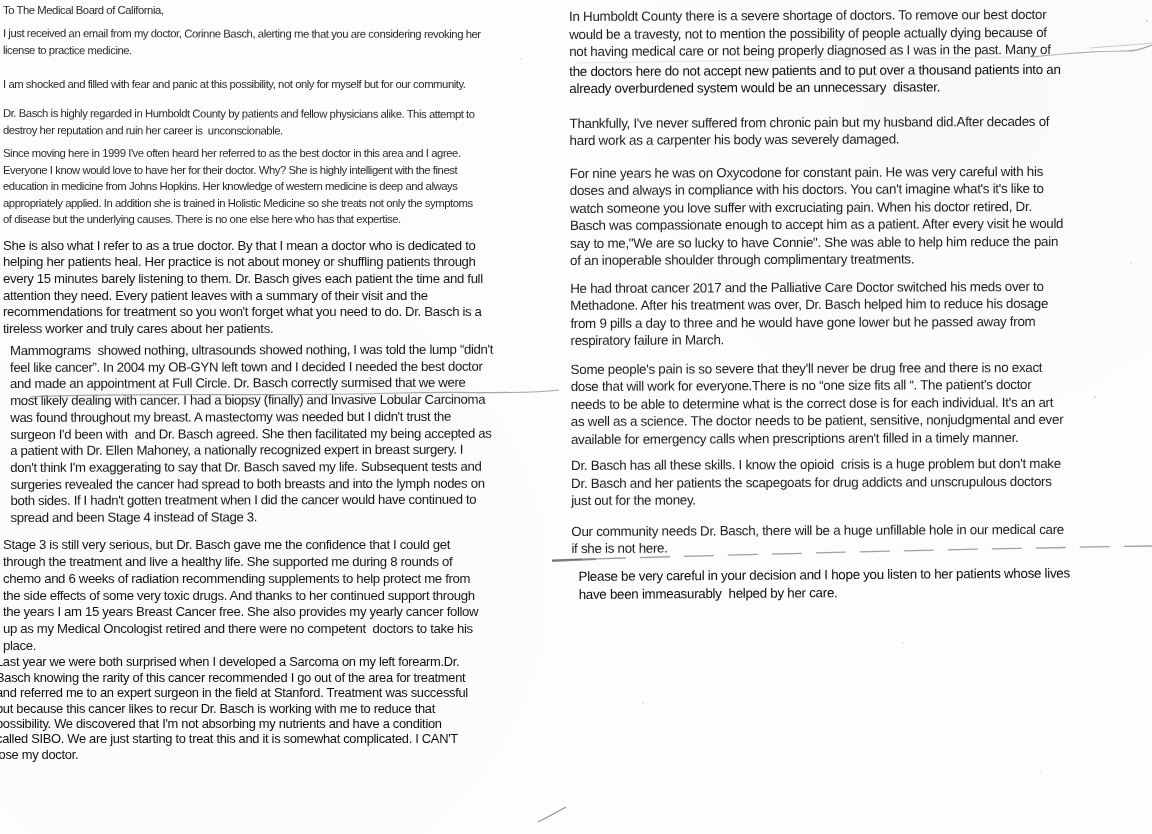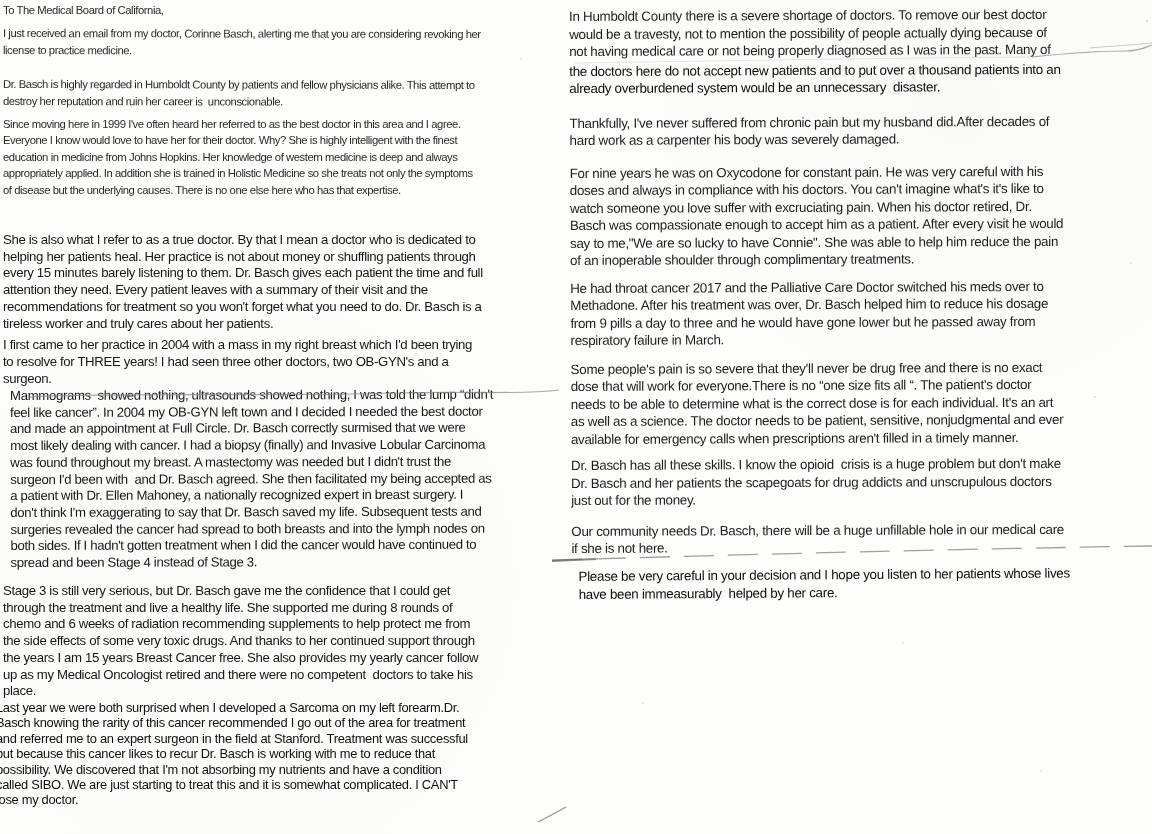--- a/index.html
+++ b/index.html
@@ -59,36 +59,34 @@
 </style>
 </head>
 <body>
 
 <div class="page">
 
   <div class="col col-left">
     <p class="sm" style="margin-bottom:6px">To The Medical Board of California,</p>
     <p class="sm tilt-a" style="margin-bottom:18px">I just received an email from my doctor, Corinne Basch, alerting me that you are considering revoking her
 license to practice medicine.</p>
+    <p class="sm" style="margin-bottom:13px">I am shocked and filled with fear and panic at this possibility, not only for myself but for our community.</p>
     <p class="sm tilt-a" style="margin-bottom:7px">Dr. Basch is highly regarded in Humboldt County by patients and fellow physicians alike. This attempt to
 destroy her reputation and ruin her career is  unconscionable.</p>
-    <p class="sm" style="margin-bottom:34px">Since moving here in 1999 I've often heard her referred to as the best doctor in this area and I agree.
+    <p class="sm" style="margin-bottom:10px">Since moving here in 1999 I've often heard her referred to as the best doctor in this area and I agree.
 Everyone I know would love to have her for their doctor. Why? She is highly intelligent with the finest
 education in medicine from Johns Hopkins. Her knowledge of western medicine is deep and always
 appropriately applied. In addition she is trained in Holistic Medicine so she treats not only the symptoms
 of disease but the underlying causes. There is no one else here who has that expertise.</p>
     <p class="lg" style="margin-bottom:5px">She is also what I refer to as a true doctor. By that I mean a doctor who is dedicated to
 helping her patients heal. Her practice is not about money or shuffling patients through
 every 15 minutes barely listening to them. Dr. Basch gives each patient the time and full
 attention they need. Every patient leaves with a summary of their visit and the
 recommendations for treatment so you won't forget what you need to do. Dr. Basch is a
 tireless worker and truly cares about her patients.</p>
-    <p class="lg" style="margin-bottom:1px">I first came to her practice in 2004 with a mass in my right breast which I'd been trying
-to resolve for THREE years! I had seen three other doctors, two OB-GYN's and a
-surgeon.</p>
     <p class="lg indent tilt-b" style="margin-bottom:11px">Mammograms  showed nothing, ultrasounds showed nothing, I was told the lump “didn't
 feel like cancer”. In 2004 my OB-GYN left town and I decided I needed the best doctor
 and made an appointment at Full Circle. Dr. Basch correctly surmised that we were
 most likely dealing with cancer. I had a biopsy (finally) and Invasive Lobular Carcinoma
 was found throughout my breast. A mastectomy was needed but I didn't trust the
 surgeon I'd been with  and Dr. Basch agreed. She then facilitated my being accepted as
 a patient with Dr. Ellen Mahoney, a nationally recognized expert in breast surgery. I
 don't think I'm exaggerating to say that Dr. Basch saved my life. Subsequent tests and
 surgeries revealed the cancer had spread to both breasts and into the lymph nodes on
 both sides. If I hadn't gotten treatment when I did the cancer would have continued to

